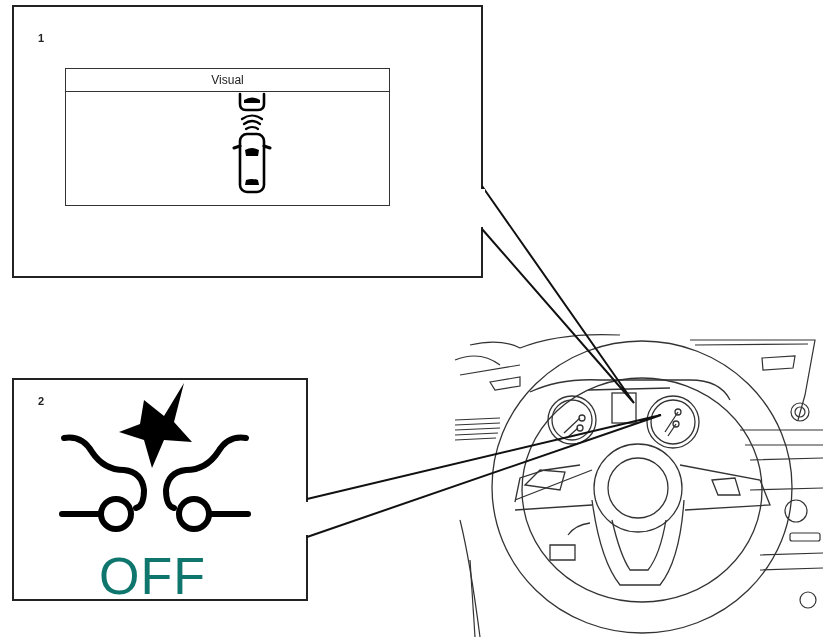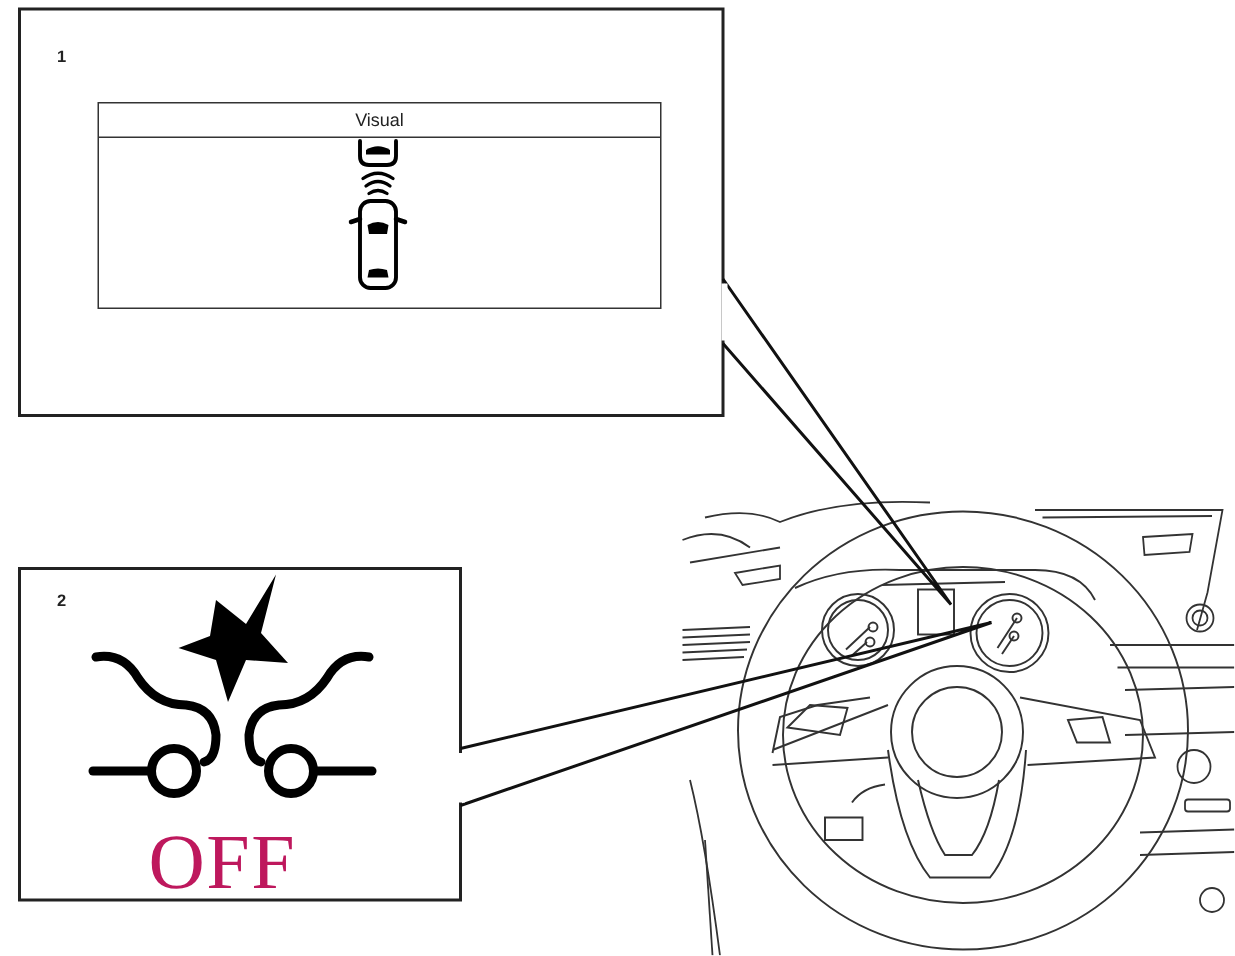--- a/index.html
+++ b/index.html
@@ -3,24 +3,24 @@
 <meta charset="utf-8">
 <style>
   html, body { margin: 0; padding: 0; background: #ffffff; }
   body { width: 823px; height: 637px; position: relative; overflow: hidden; font-family: "Liberation Sans", sans-serif; color: #111; }
   .callout-box { position: absolute; border: 2px solid #222; background: #fff; box-sizing: border-box; }
   #box1 { left: 12px; top: 5px; width: 471px; height: 273px; }
   #box2 { left: 12px; top: 378px; width: 296px; height: 223px; }
   .box-number { position: absolute; font-size: 11px; font-weight: bold; color: #222; }
   #box1 .box-number { left: 24px; top: 25px; }
   #box2 .box-number { left: 24px; top: 15px; }
-  .display-panel { position: absolute; left: 51px; top: 61px; width: 376px; height: 138px; border: 1.5px solid #333; box-sizing: border-box; background: #fff; }
+  .display-panel { position: absolute; left: 51px; top: 61px; width: 325px; height: 138px; border: 1.5px solid #333; box-sizing: border-box; background: #fff; }
   .display-header { height: 22px; border-bottom: 1.5px solid #333; text-align: center; font-size: 12px; line-height: 22px; color: #222; }
   .overlay { position: absolute; left: 0; top: 0; width: 823px; height: 637px; pointer-events: none; }
-  .off-label { position: absolute; left: 85px; top: 170px; font-size: 52px; font-weight: normal; letter-spacing: 1px; color: #be185d; font-family: Liberation Serif, serif; line-height: 1; }
+  .off-label { position: absolute; left: 85px; top: 170px; font-size: 52px; font-weight: normal; letter-spacing: 1px; color: #0f766e; font-family: Liberation Sans, sans-serif; line-height: 1; }
 </style>
 </head>
 <body>
 
 <div id="box1" class="callout-box">
   <span class="box-number">1</span>
   <div class="display-panel">
     <div class="display-header">Visual</div>
     <svg width="365" height="112" viewBox="0 0 365 112" style="display:block;">
       <g fill="none" stroke="#000" stroke-width="2.6" stroke-linecap="round">

